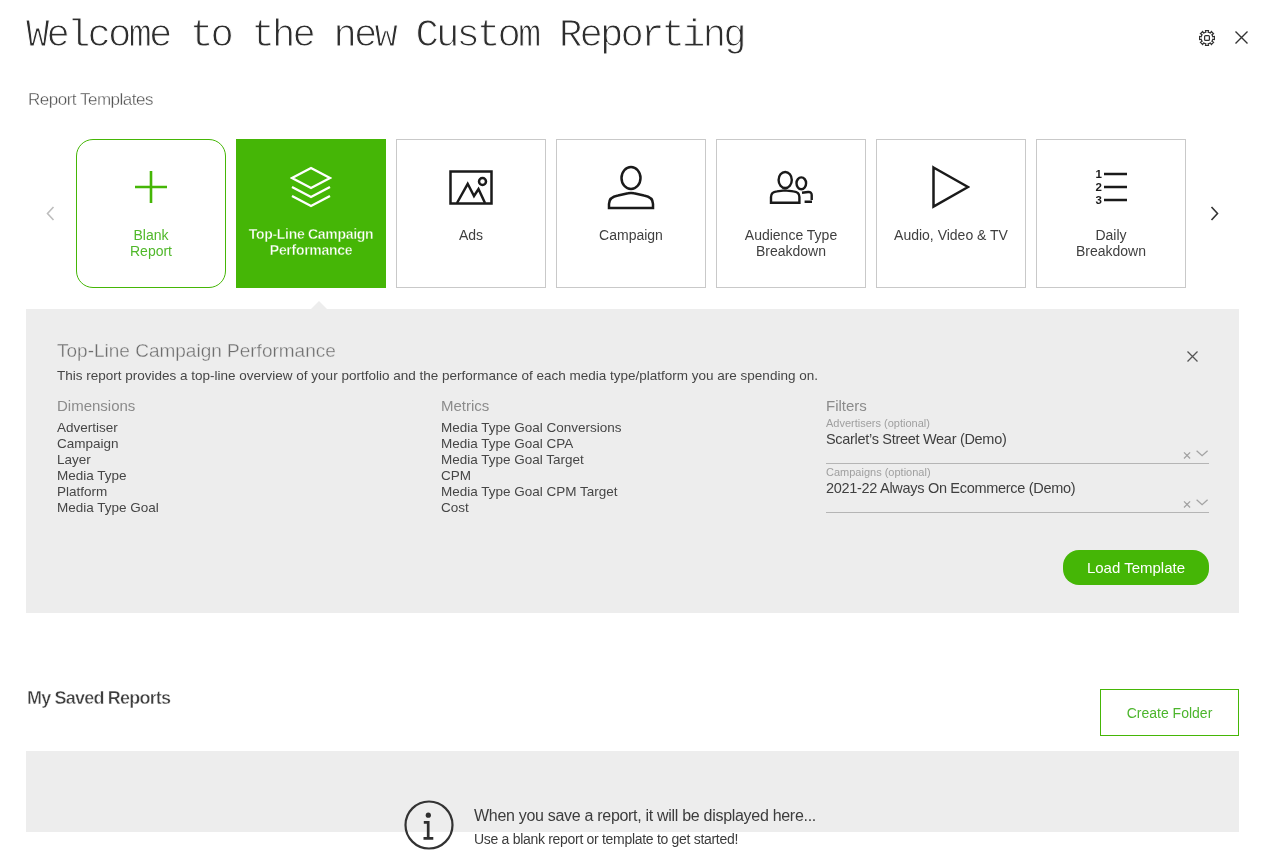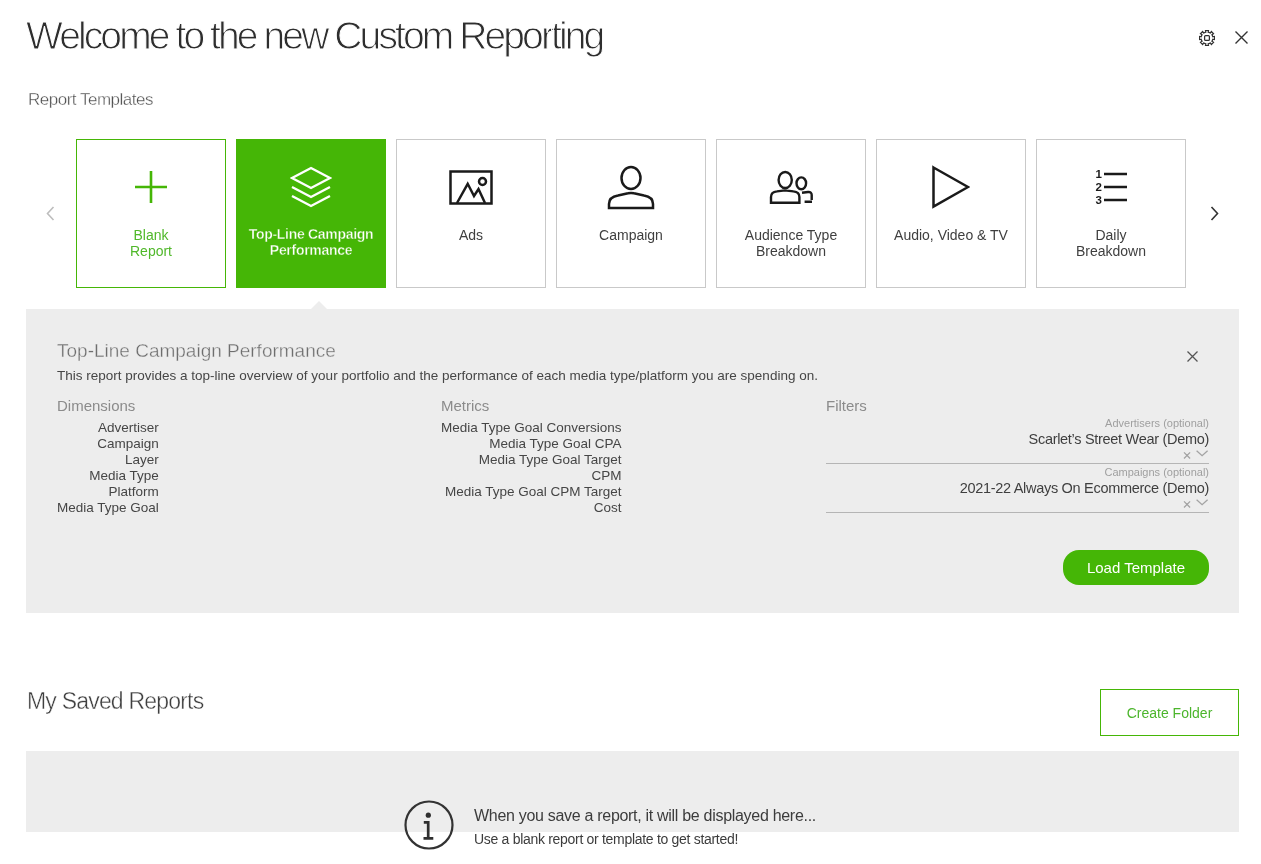--- a/index.html
+++ b/index.html
@@ -1,41 +1,41 @@
 <!DOCTYPE html>
 <html><head>
 <meta charset="utf-8">
 <style>
   * { margin:0; padding:0; box-sizing:border-box; }
   html,body { width:1261px; height:864px; background:#fff; font-family:"Liberation Sans", sans-serif; position:relative; overflow:hidden; }
   .abs { position:absolute; }
-  h1 { position:absolute; left:26px; top:14px; font-size:39px; font-weight:400; color:#2e2e2e; letter-spacing:-2.9px; white-space:nowrap; -webkit-text-stroke:1px #fff; }
+  h1 { position:absolute; left:26px; top:14px; font-size:39px; font-weight:400; color:#2e2e2e; letter-spacing:-2.9px; white-space:nowrap;font-family:Liberation Mono, monospace; -webkit-text-stroke:1px #fff; }
   .rt { position:absolute; left:28px; top:90px; font-size:17px; color:#4f4f4f; letter-spacing:-0.5px; -webkit-text-stroke:0.35px #fff; }
   .card { position:absolute; top:139px; width:150px; height:149px; background:#fff; border:1px solid #c9c9c9; text-align:center; }
   .card .icon { position:absolute; left:0; top:0; width:148px; height:94px; display:flex; align-items:center; justify-content:center; }
   .card .lbl { position:absolute; left:0; top:87px; width:148px; font-size:14px; line-height:16px; color:#3f3f3f; }
   .card.sel { background:#45b606; border:none; }
   .card.sel .icon { width:150px; height:95px; }
   .card.sel .lbl { width:150px; top:87px; color:#fff; font-weight:bold; letter-spacing:-0.3px; -webkit-text-stroke:0.35px #45b606; }
-  .card.blank { border-color:#45b606; }
+  .card.blank { border-color:#45b606;border-radius:17px; }
   .card.blank .lbl { color:#50b82a; }
   .chev { position:absolute; }
-  .panel { position:absolute; left:26px; top:309px; width:1213px; height:304px; background:#ededed;text-align:right; }
+  .panel { position:absolute; left:26px; top:309px; width:1213px; height:304px; background:#ededed; }
   .notch { position:absolute; left:311px; top:301px; width:0; height:0; border-left:8px solid transparent; border-right:8px solid transparent; border-bottom:8px solid #ededed; }
   .panel h2 { position:absolute; left:31px; top:31px; font-size:19px; font-weight:400; color:#6e6e6e; -webkit-text-stroke:0.35px #ededed; }
   .panel .desc { position:absolute; left:31px; top:59px; font-size:13.5px; color:#464646; }
   .pclose { position:absolute; left:1161px; top:42px; }
   .colh { position:absolute; top:88px; font-size:15px; color:#8b8b8b; }
   .collist { position:absolute; top:111px; font-size:13.5px; line-height:15.9px; color:#464646; }
   .flabel { font-size:11px; color:#9f9f9f; }
   .fval { font-size:14.5px; color:#3f3f3f; margin-top:3px; line-height:15px; letter-spacing:-0.3px; }
   .fline { position:relative; width:383px; border-bottom:1px solid #b5b5b5; padding-bottom:16px; }
   .fic { position:absolute; right:0; bottom:2px; }
   .loadbtn { position:absolute; left:1037px; top:241px; width:146px; height:35px; background:#45b606; color:#fff; font-size:15px; display:flex; align-items:center; justify-content:center;border-radius:16px; }
-  .msr { position:absolute; left:27px; top:688px; font-size:23px; letter-spacing:-0.8px; color:#3f3f3f; -webkit-text-stroke:0.4px #fff; }
+  .msr { position:absolute; left:27px; top:688px; font-size:18px; letter-spacing:-0.8px; color:#3f3f3f;font-weight:bold; -webkit-text-stroke:0.4px #fff; }
   .cfbtn { position:absolute; left:1100px; top:689px; width:139px; height:47px; background:#fff; border:1px solid #45b606; color:#4cb52c; font-size:14px; display:flex; align-items:center; justify-content:center; }
   .saved { position:absolute; left:26px; top:751px; width:1213px; height:81px; background:#ededed; }
   .info-ic { position:absolute; left:378px; top:49px; }
   .saved .t1 { position:absolute; left:448px; top:56px; font-size:16px; letter-spacing:-0.3px; color:#3c3c3c; }
   .saved .t2 { position:absolute; left:448px; top:80px; font-size:14px; letter-spacing:-0.3px; color:#3c3c3c; }
 </style>
 </head>
 <body>
 <h1>Welcome to the new Custom Reporting</h1>
 <svg class="abs" style="left:1199px;top:30px" width="16" height="16" viewBox="0 0 16 16" fill="none" stroke="#2f2f2f" stroke-width="1.25">

